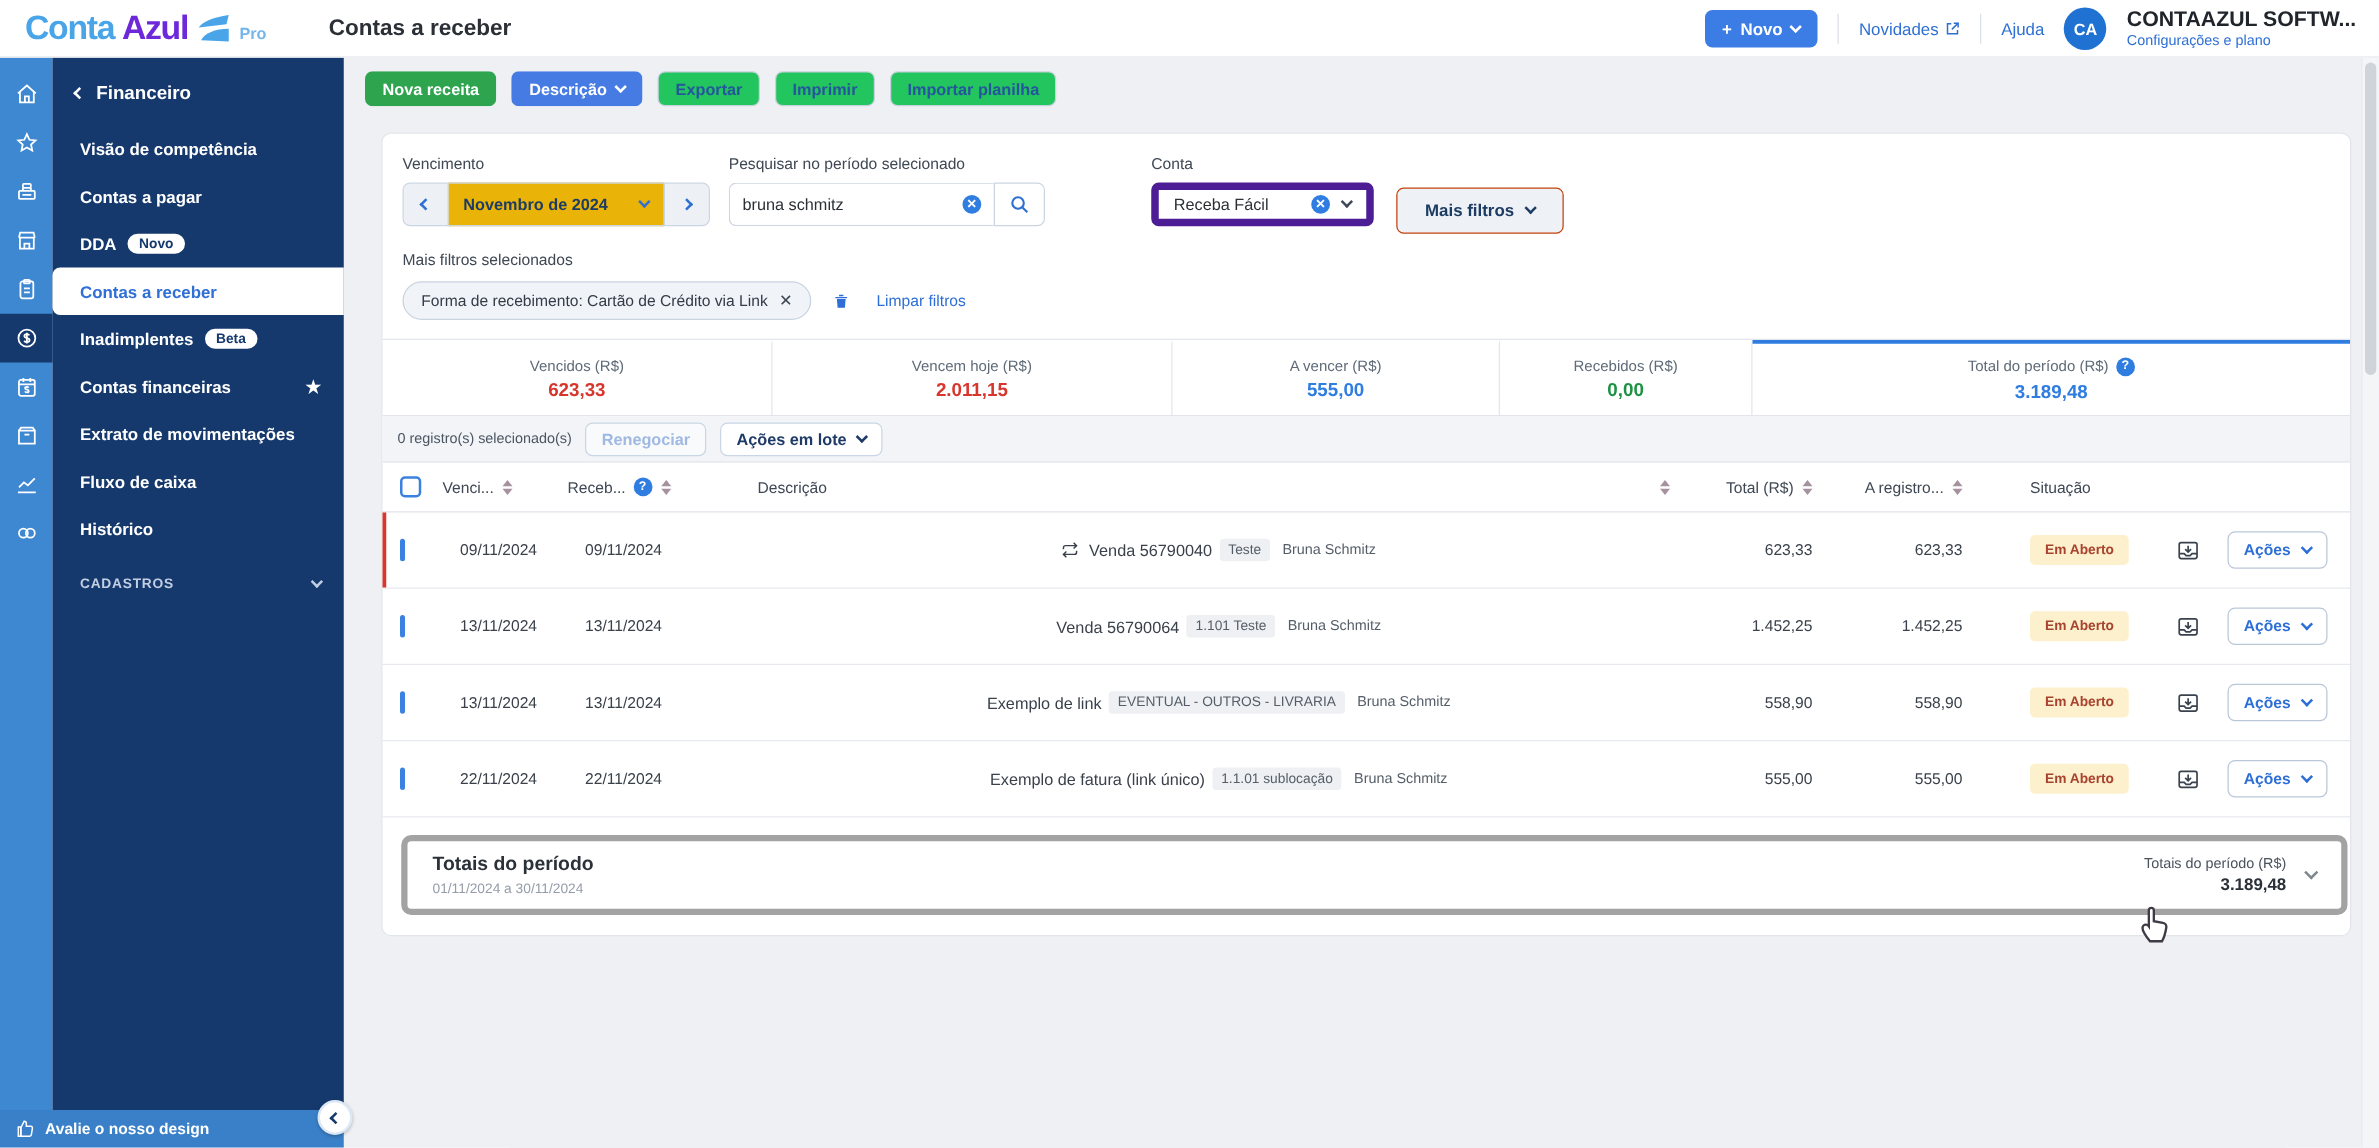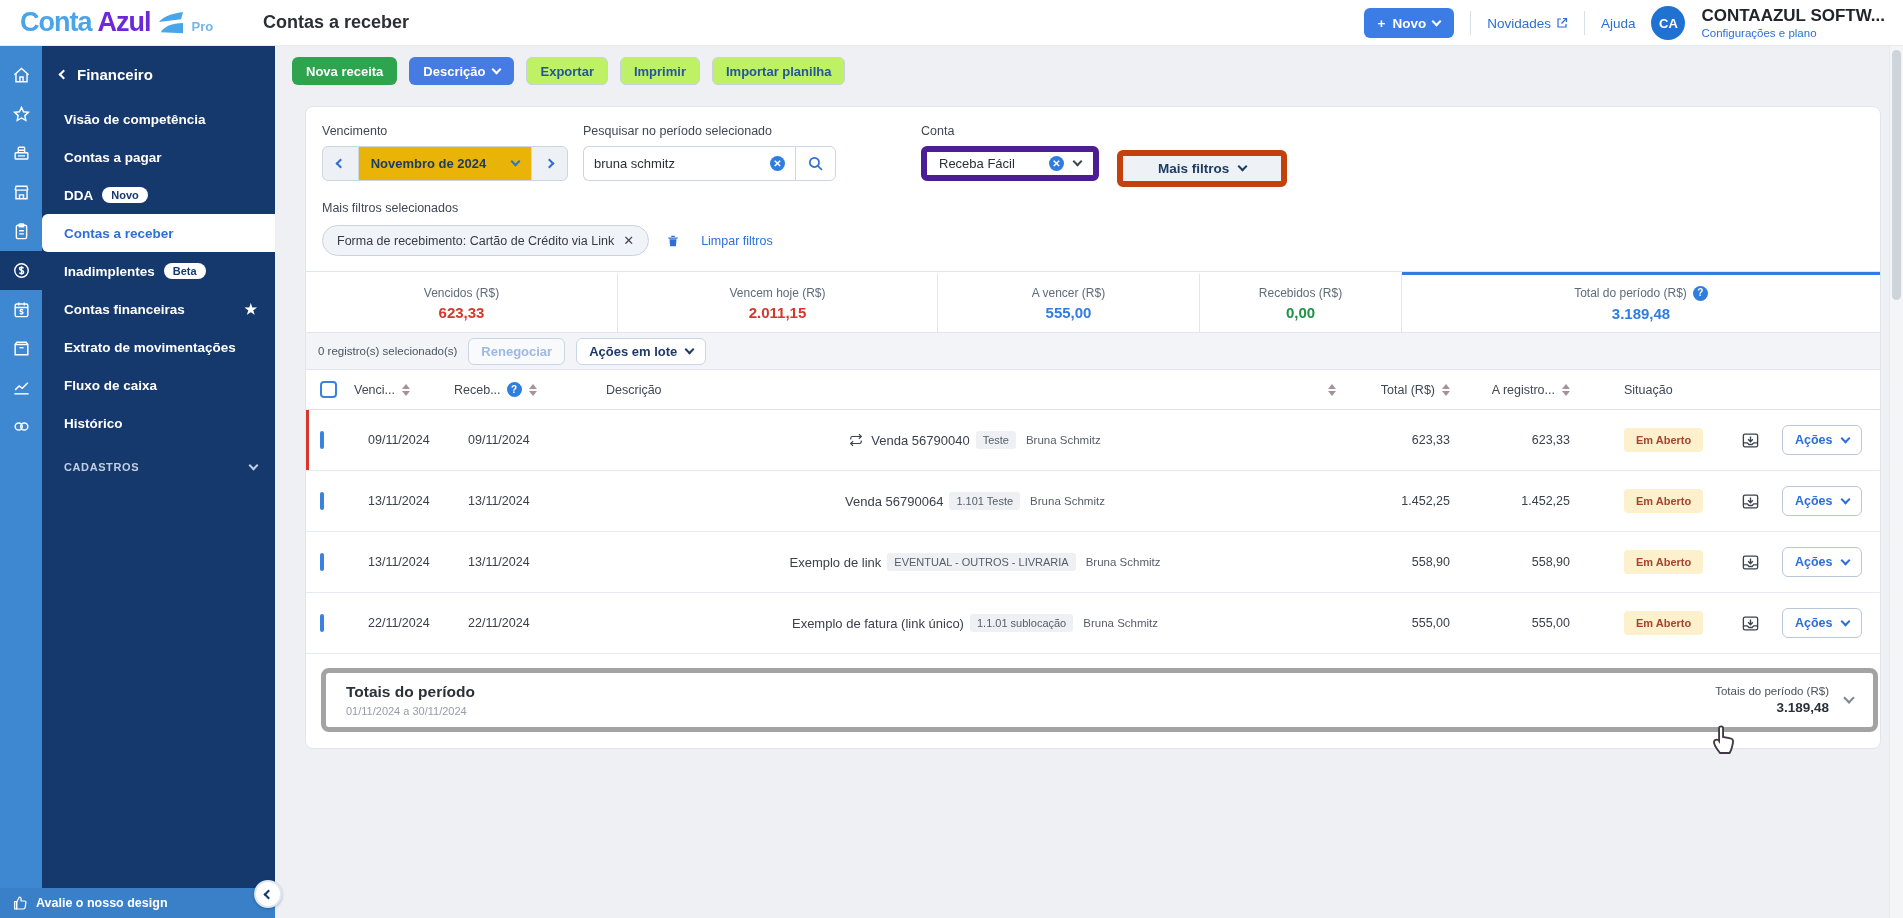--- a/index.html
+++ b/index.html
@@ -59,21 +59,21 @@
     display:flex;align-items:center;gap:8px;padding-left:12px;color:#fff;font-size:12.5px;font-weight:bold;z-index:11;}
   .sfoot svg{width:16px;height:16px;}
   .collapse{position:absolute;left:254px;top:-8px;width:28px;height:28px;border-radius:50%;
     background:#fff;border:2px solid #dce8f6;box-shadow:0 1px 3px rgba(0,0,0,.25);
     display:flex;align-items:center;justify-content:center;color:#16396d;}
 
   
   .content{position:absolute;left:275px;top:46px;right:0;bottom:0;}
   .toolbar{display:flex;gap:12px;padding:11px 0 0 17px;}
   .btn{height:28px;border-radius:6px;font-size:13px;font-weight:bold;display:inline-flex;
-    align-items:center;gap:8px;padding:0 13px;border:1px solid transparent;background:#bef264;}
+    align-items:center;gap:8px;padding:0 13px;border:1px solid transparent;background:#22c55e;}
   .btn.green{background:#2ea44f;color:#fff;}
   .btn.blue{background:#477be4;color:#fff;}
   .btn.ghost{border-color:#c8d2de;color:#25559c;}
 
   .card{margin:21px 22px 0 30px;width:1576px;background:#fff;border:1px solid #e2e6eb;
     border-radius:8px;padding-bottom:12px;position:relative;}
 
   .filters{display:flex;align-items:flex-start;padding:17px 16px 0 16px;}
   .flabel{font-size:12.5px;color:#3f4854;margin-bottom:8px;}
   .dategroup{display:flex;}
@@ -85,22 +85,22 @@
     display:flex;align-items:center;justify-content:center;gap:26px;color:#1c3c63;font-size:13px;font-weight:bold;}
   .fsearch{margin-left:15px;}
   .sinput{width:212px;height:35px;border:1px solid #ccd6e3;border-right:none;border-radius:6px 0 0 6px;
     display:flex;align-items:center;padding:0 10px;}
   .sinput input{border:none;outline:none;flex:1;font-size:13px;color:#2b3036;font-family:inherit;background:transparent;}
   .sbtn{width:41px;height:35px;border:1px solid #ccd6e3;border-radius:0 6px 6px 0;background:#fff;
     display:flex;align-items:center;justify-content:center;}
   .fconta{margin-left:85px;}
   .cselect{width:178px;height:35px;border:6px solid #4c1d95;border-radius:6px;display:flex;
     align-items:center;padding:0 12px;gap:10px;font-size:13px;color:#2b3036;}
-  .morebtn{margin-left:18px;margin-top:26px;height:37px;background:#eef1f6;border:6px solid #c2410c;
-    border-radius:6px;display:flex;align-items:center;gap:10px;padding:0 35px;
+  .morebtn{margin-left:18px;margin-top:26px;height:37px;background:#eef1f6;border:1px solid #c2410c;
+    border-radius:6px;display:flex;align-items:center;gap:10px;padding:0 22px;
     font-size:13.5px;font-weight:bold;color:#1c3c63;}
 
   .selrow{padding:14px 16px 0 16px;}
   .chips{display:flex;align-items:center;gap:17px;margin-top:10px;}
   .chip{height:31px;border:1px solid #c9d3e0;background:#f0f3f8;border-radius:16px;display:flex;
     align-items:center;gap:9px;padding:0 14px;font-size:12.5px;color:#333c47;}
   .chip .x{font-size:13px;color:#3f4854;}
   .limpar{display:flex;align-items:center;gap:21px;color:#2d6fd6;font-size:12.5px;background:none;border:none;}
 
   .summary{margin-top:15px;display:grid;grid-template-columns:312px 320px 262px 202px 1fr;

